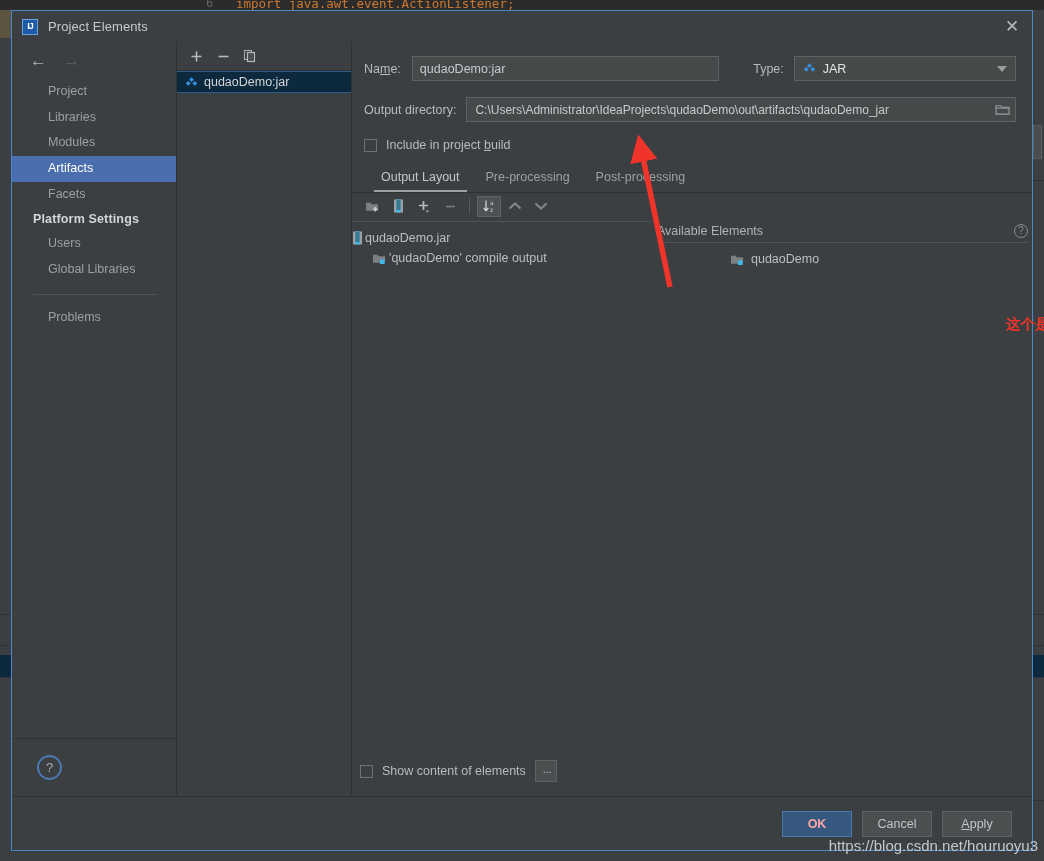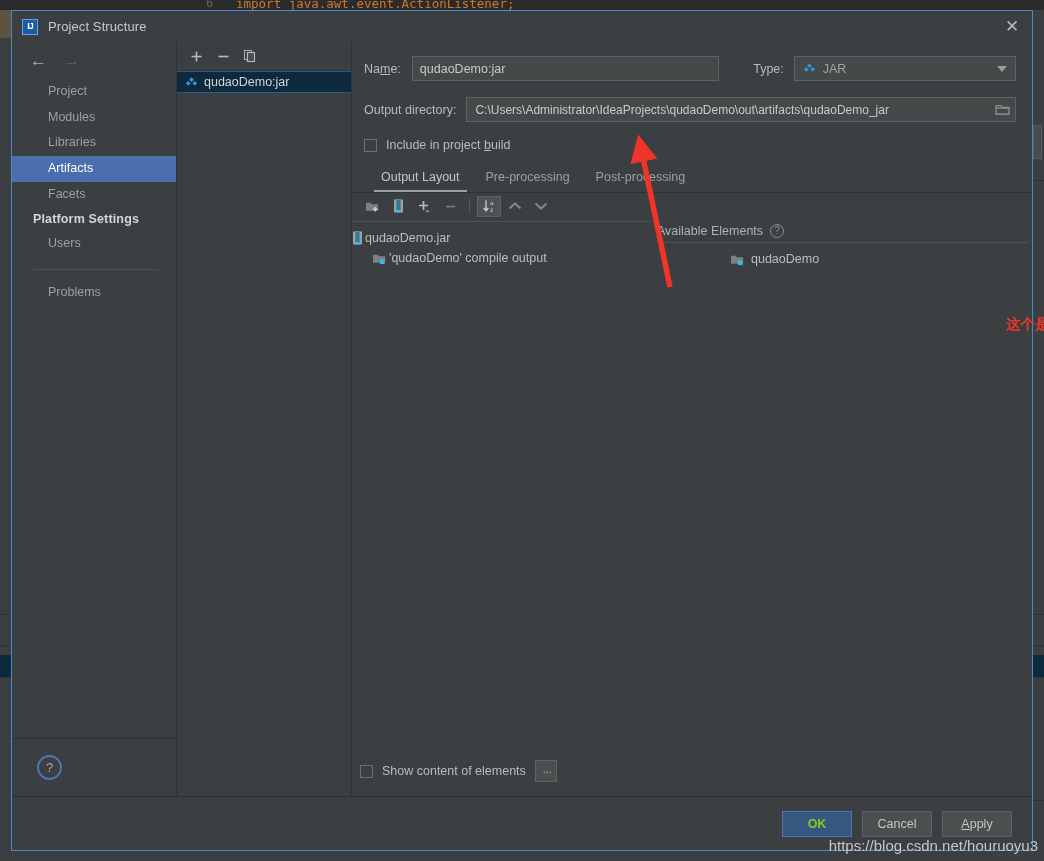--- a/index.html
+++ b/index.html
@@ -293,21 +293,21 @@
     background: #45494a;
     border: 1px solid #5e6263;
     display: flex;
     align-items: center;
     padding: 0 6px 0 8px;
     cursor: pointer;
     position: relative;
   }
   #type-select-text {
     font-size: 12.5px;
-    color: #a3a3a3;
+    color: #e5e5e5;
     margin-left: 7px;
   }
   #type-caret {
     position: absolute;
     right: 8px;
     width: 0; height: 0;
     border-left: 5px solid transparent;
     border-right: 5px solid transparent;
     border-top: 6px solid #9a9c9e;
   }
@@ -431,21 +431,21 @@
 
   #right-pane {
     flex: 1 1 auto;
     border-left: 1px solid transparent;
     padding-top: 0;
   }
   #available-header {
     height: 24px;
     display: flex;
     align-items: center;
-    justify-content: flex-start;
+    justify-content: space-between;
     gap: 7px;
     font-size: 12.5px;
     color: #b0b3b5;
     border-bottom: 1px solid #4f5254;
     margin-right: 4px;
   }
   #available-help {
     width: 14px; height: 14px;
     border-radius: 50%;
     border: 1px solid #8c8f91;
@@ -510,21 +510,21 @@
     background: #4b4f50;
     color: #c3c5c7;
     cursor: pointer;
     display: flex;
     align-items: center;
     justify-content: center;
   }
   .dlg-btn.primary {
     background: #365880;
     border: 1px solid #4a7aad;
-    color: #84cc16;
+    color: #fca5a5;
     font-weight: bold;
   }
   .dlg-btn u { text-decoration: underline; }
 
   
   #annotation-layer {
     position: absolute;
     inset: 0;
     pointer-events: none;
   }
@@ -575,40 +575,41 @@
   <div class="backdrop-r-line-c"></div>
   <div class="backdrop-r-sel"></div>
   <div class="backdrop-r-line-d"></div>
   <div class="backdrop-r-line-e"></div>
 </div>
 
 <div id="dialog">
 
   <div id="titlebar">
     <div id="app-icon">IJ</div>
-    <div id="dialog-title">Project Structure</div>
+    <div id="dialog-title">Project Elements</div>
     <div id="close-button">✕</div>
   </div>
 
   <div id="dialog-body">
 
     <div id="sidebar">
       <div id="nav-arrows">
         <span class="nav-arrow enabled">←</span>
         <span class="nav-arrow disabled">→</span>
       </div>
 
       <div class="side-item">Project</div>
+      <div class="side-item">Libraries</div>
       <div class="side-item">Modules</div>
-      <div class="side-item">Libraries</div>
       <div class="side-item selected">Artifacts</div>
       <div class="side-item">Facets</div>
 
       <div class="side-group-title">Platform Settings</div>
       <div class="side-item">Users</div>
+      <div class="side-item">Global Libraries</div>
 
       <div class="side-divider"></div>
       <div class="side-item">Problems</div>
 
       <div id="sidebar-spacer"></div>
       <div id="sidebar-bottom-divider"></div>
       <div id="help-row">
         <div id="help-button">?</div>
       </div>
     </div>

